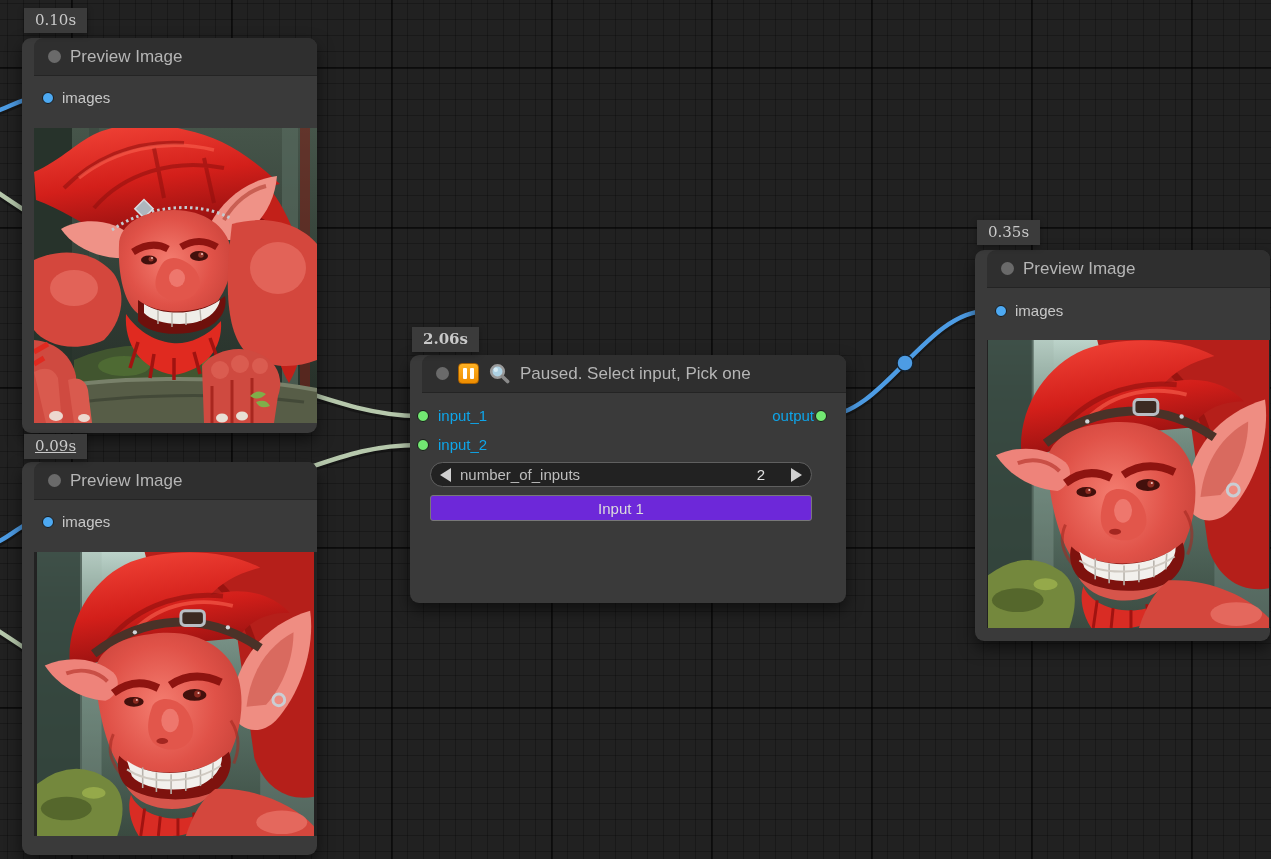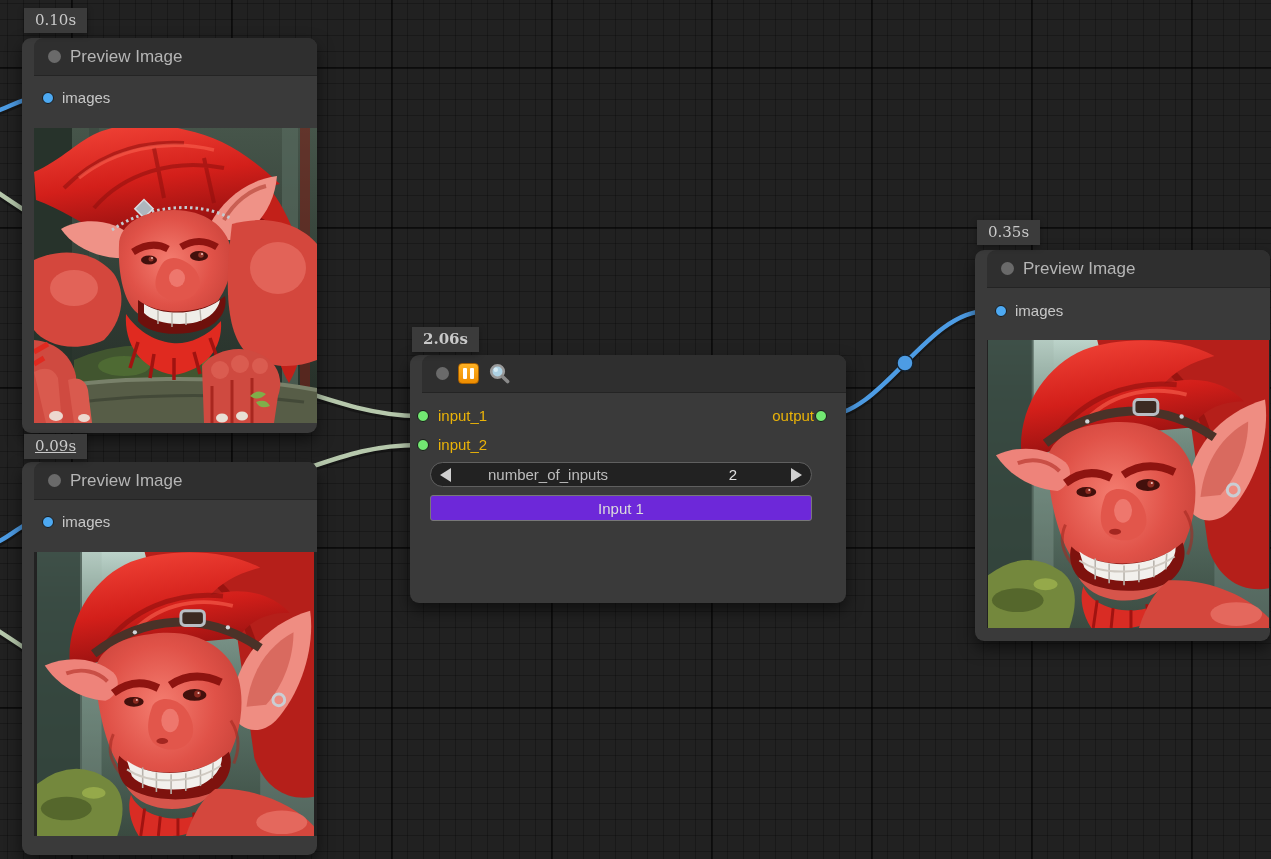--- a/index.html
+++ b/index.html
@@ -28,24 +28,24 @@
   .blue{background:#4da9f2;}
   .green{background:#72e872;}
   .port-label{position:absolute;font-size:15px;color:#c7c7c7;}
   .img-wrap{width:283px;overflow:hidden;background:#222;}
   .img-wrap svg{width:283px;height:100%;}
   .badge{position:absolute;z-index:3;background:#3b3b3b;border-radius:0;
     padding:3px 11px 4px;font-family:"DejaVu Serif",serif;font-size:15px;
     color:#c9c9c9;box-shadow:0 2px 6px rgba(0,0,0,.35);}
   
   #picker .port-dot{position:absolute;}
-  .pick-label{position:absolute;font-size:15px;color:#eab308;}
+  .pick-label{position:absolute;font-size:15px;color:#0ea5e9;}
   .widget{position:absolute;left:20px;top:107px;width:382px;height:25px;
     background:#222;border:1px solid #606060;border-radius:13px;
-    display:flex;align-items:center;padding:0 9px;box-sizing:border-box;gap:28px;}
+    display:flex;align-items:center;padding:0 9px;box-sizing:border-box;}
   .tri-left{width:0;height:0;border-top:7px solid transparent;border-bottom:7px solid transparent;
     border-right:11px solid #d0d0d0;flex:0 0 auto;}
   .tri-right{width:0;height:0;border-top:7px solid transparent;border-bottom:7px solid transparent;
     border-left:11px solid #d0d0d0;flex:0 0 auto;}
   .widget-label{font-size:15px;color:#bdbdbd;margin-left:9px;flex:1 1 auto;}
   .widget-value{font-size:15px;color:#e2e2e2;margin-right:26px;}
   .nbtn{position:absolute;left:20px;width:382px;height:26px;background:#6d28d9;
     border:1px solid #787878;border-radius:3px;color:#dcdcdc;font-size:15px;
     display:flex;align-items:center;justify-content:center;box-sizing:border-box;cursor:pointer;}
   .pause-icon{width:21px;height:21px;border-radius:4px;flex:0 0 auto;
@@ -297,20 +297,21 @@
       <span class="collapse-dot"></span>
       <span class="pause-icon">
           <i></i>
           <i></i>
         </span>
       <svg width="23" height="23" viewBox="0 0 23 23">
         <circle cx="9.5" cy="9.5" r="6.3" fill="#aed2e4" stroke="#9a9a9a" stroke-width="2.6"></circle>
         <circle cx="7.8" cy="7.8" r="2.2" fill="#dcEFf7" opacity="0.9"></circle>
         <line x1="14.4" y1="14.4" x2="19.6" y2="19.6" stroke="#8a8a8a" stroke-width="3.6" stroke-linecap="round"></line>
       </svg>
+      <span class="node-title">Paused. Select input, Pick one</span>
     </div>
     <span class="port-dot green" style="left:7px;top:55px;"></span>
     <span class="pick-label" style="left:28px;top:52px;">input_1</span>
     <span class="port-dot green" style="left:7px;top:84px;"></span>
     <span class="pick-label" style="left:28px;top:81px;">input_2</span>
     <span class="pick-label" style="right:32px;top:52px;">output</span>
     <span class="port-dot green" style="left:405px;top:55px;"></span>
 
     <div class="widget">
       <span class="tri-left"></span>

